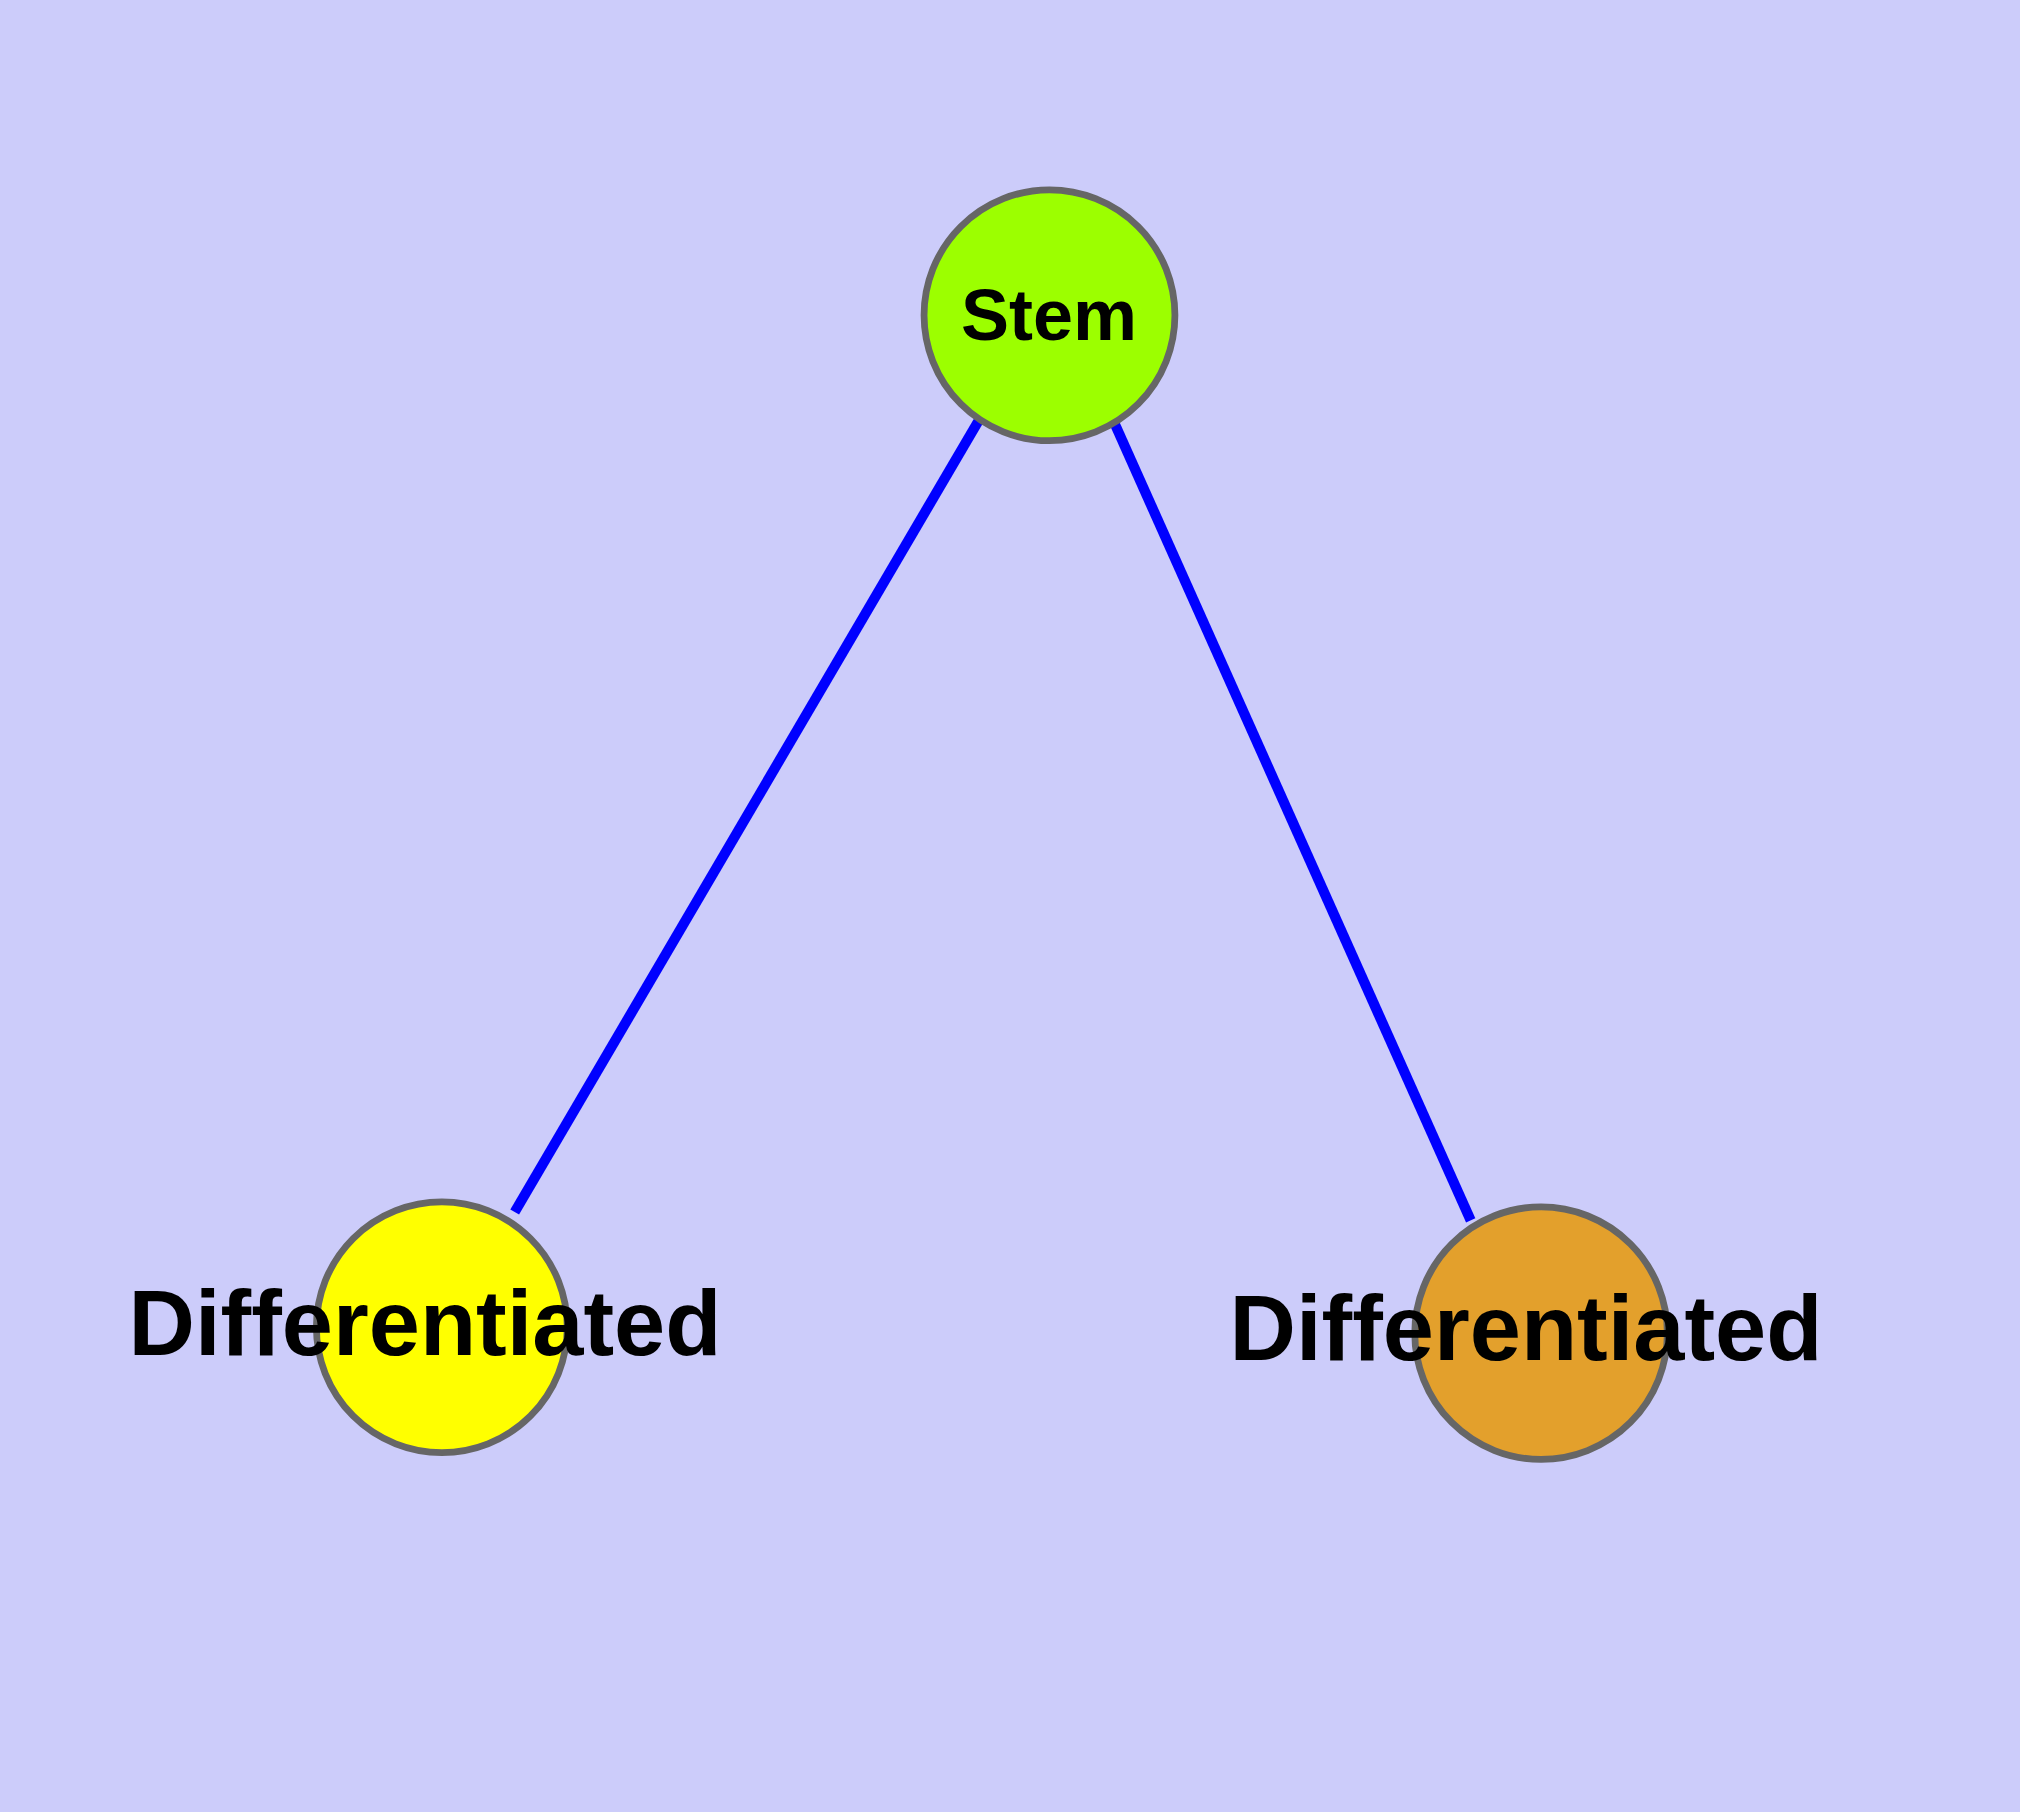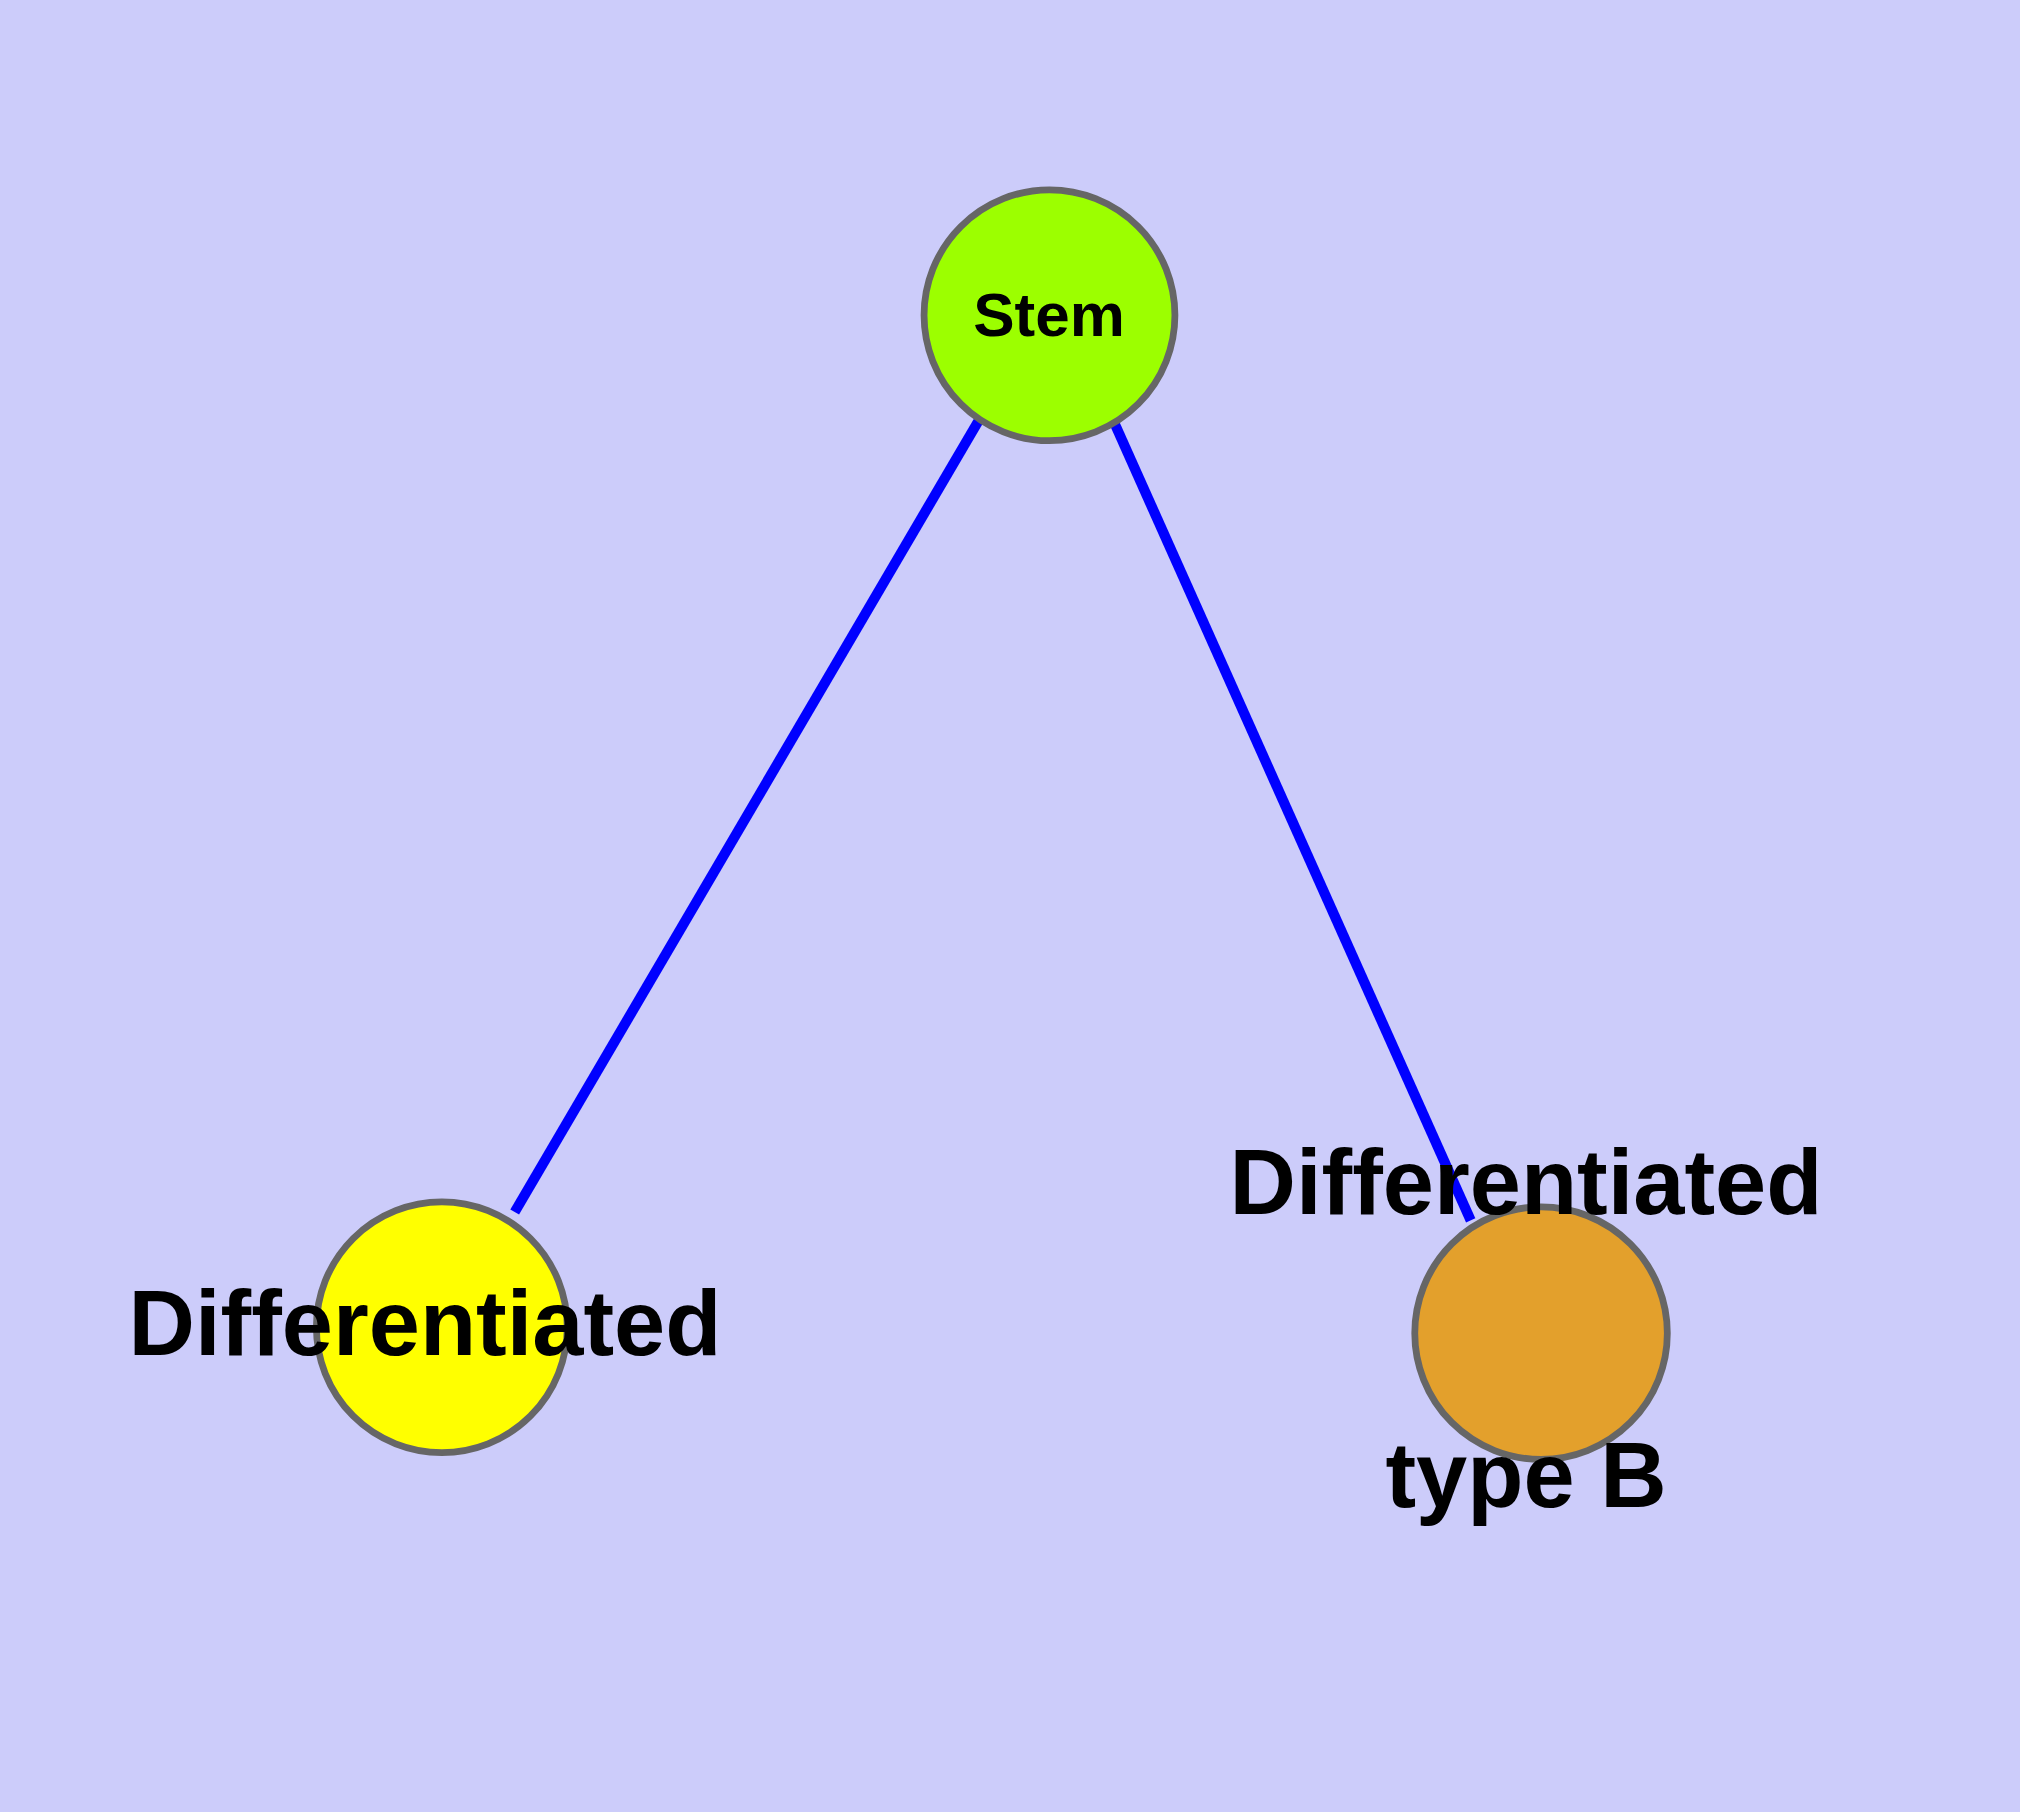--- a/index.html
+++ b/index.html
@@ -62,27 +62,26 @@
       <line x1="1315" y1="500" x2="1735" y2="1440" stroke="#0000ff" stroke-width="12" stroke-linecap="butt"></line>
     </g>
 
     <g>
       <circle cx="1238" cy="372" r="148" fill="#9cff00" stroke="#666666" stroke-width="8"></circle>
       <circle cx="521" cy="1566" r="148" fill="#ffff00" stroke="#666666" stroke-width="8"></circle>
       <circle cx="1818" cy="1573" r="149" fill="#e3a02c" stroke="#666666" stroke-width="8"></circle>
     </g>
   </svg>
 
-  <div class="node-label" id="label-stem" style="left: 1049px; top: 315px; font-size: 62px; color: rgb(0, 0, 0);">
+  <div class="node-label" id="label-stem" style="left: 1049px; top: 315px; font-size: 72px; color: rgb(0, 0, 0);">
     <div>Stem</div>
   </div>
 
   <div class="node-label" id="label-diff-a" style="left: 425px; top: 1324px; font-size: 92px; color: rgb(0, 0, 0);">
     <div>Differentiated</div>
   </div>
 
   <div class="node-label" id="label-diff-b" style="left: 1526px; top: 1329px; font-size: 92px; color: rgb(0, 0, 0);">
     <div>Differentiated</div>
-    <div>type B</div>
   </div>
 
 </div>
 
 
 </body></html>

